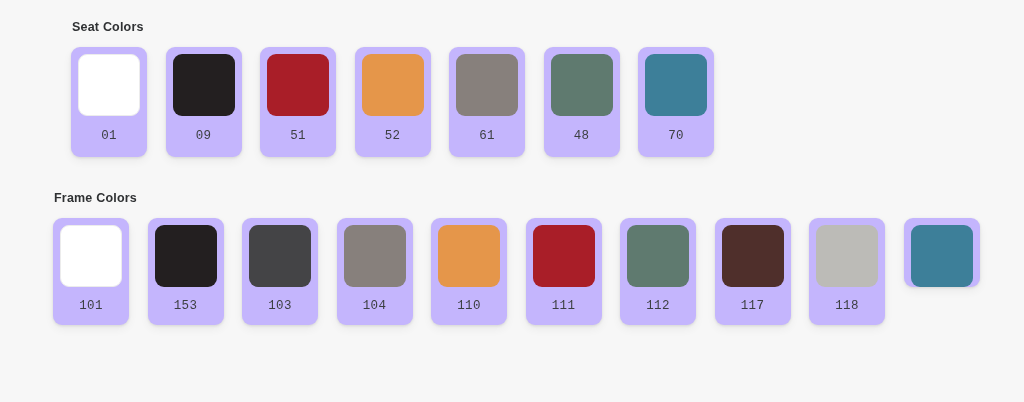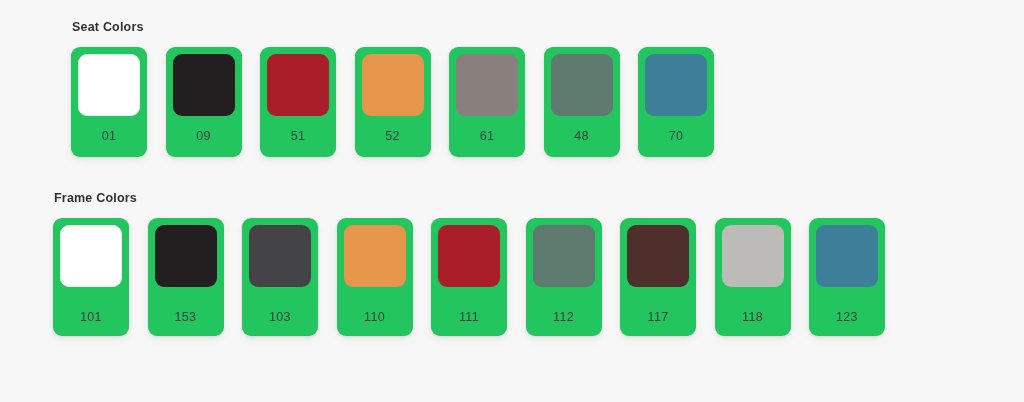--- a/index.html
+++ b/index.html
@@ -39,26 +39,27 @@
   }
 
   .swatch-row {
     display: flex;
     align-items: flex-start;
     gap: 18.5px;
   }
 
   .swatch-card {
     width: 76px;
-    background: #22c55e;
+    background: #c4b5fd;
     border-radius: 9px;
     box-shadow: 0 1px 3px rgba(0,0,0,0.10), 0 4px 10px rgba(0,0,0,0.055);
     padding: 7px 7px 0 7px;
     box-sizing: border-box;
     cursor: pointer;
+    font-family: Liberation Mono, monospace;
   }
 
   .swatch-chip {
     width: 62px;
     height: 62px;
     border-radius: 9px;
     box-sizing: border-box;
   }
   .swatch-chip.is-white {
     border: 1px solid #ececec;
@@ -67,21 +68,21 @@
   .swatch-label {
     font-size: 12.5px;
     color: #3c3f42;
     text-align: center;
     line-height: 1;
     padding: 13px 0 13px 0;
     letter-spacing: 0.3px;
   }
 
   .row-seat  .swatch-label { padding: 14px 0 15px 0; }
-  .row-frame .swatch-label { padding: 24px 0 13px 0; }
+  .row-frame .swatch-label { padding: 13px 0 13px 0; }
 </style>
 </head>
 <body style="background: rgb(247, 247, 247);">
 
 <div class="page">
 
   <div class="section section-seat">
     <div class="section-title">Seat Colors</div>
     <div class="swatch-row row-seat">
         <div class="swatch-card">
@@ -124,20 +125,24 @@
         </div>
         <div class="swatch-card">
           <div class="swatch-chip" style="background: rgb(35, 31, 32);"></div>
           <div class="swatch-label">153</div>
         </div>
         <div class="swatch-card">
           <div class="swatch-chip" style="background: rgb(68, 68, 70);"></div>
           <div class="swatch-label">103</div>
         </div>
         <div class="swatch-card">
+          <div class="swatch-chip" style="background: rgb(135, 128, 124);"></div>
+          <div class="swatch-label">104</div>
+        </div>
+        <div class="swatch-card">
           <div class="swatch-chip" style="background: rgb(229, 150, 74);"></div>
           <div class="swatch-label">110</div>
         </div>
         <div class="swatch-card">
           <div class="swatch-chip" style="background: rgb(169, 30, 40);"></div>
           <div class="swatch-label">111</div>
         </div>
         <div class="swatch-card">
           <div class="swatch-chip" style="background: rgb(95, 122, 111);"></div>
           <div class="swatch-label">112</div>
@@ -145,18 +150,17 @@
         <div class="swatch-card">
           <div class="swatch-chip" style="background: rgb(79, 47, 43);"></div>
           <div class="swatch-label">117</div>
         </div>
         <div class="swatch-card">
           <div class="swatch-chip" style="background: rgb(188, 187, 183);"></div>
           <div class="swatch-label">118</div>
         </div>
         <div class="swatch-card">
           <div class="swatch-chip" style="background: rgb(61, 127, 153);"></div>
-          <div class="swatch-label">123</div>
         </div>
       </div>
   </div>
 
 </div>
 
 </body></html>

